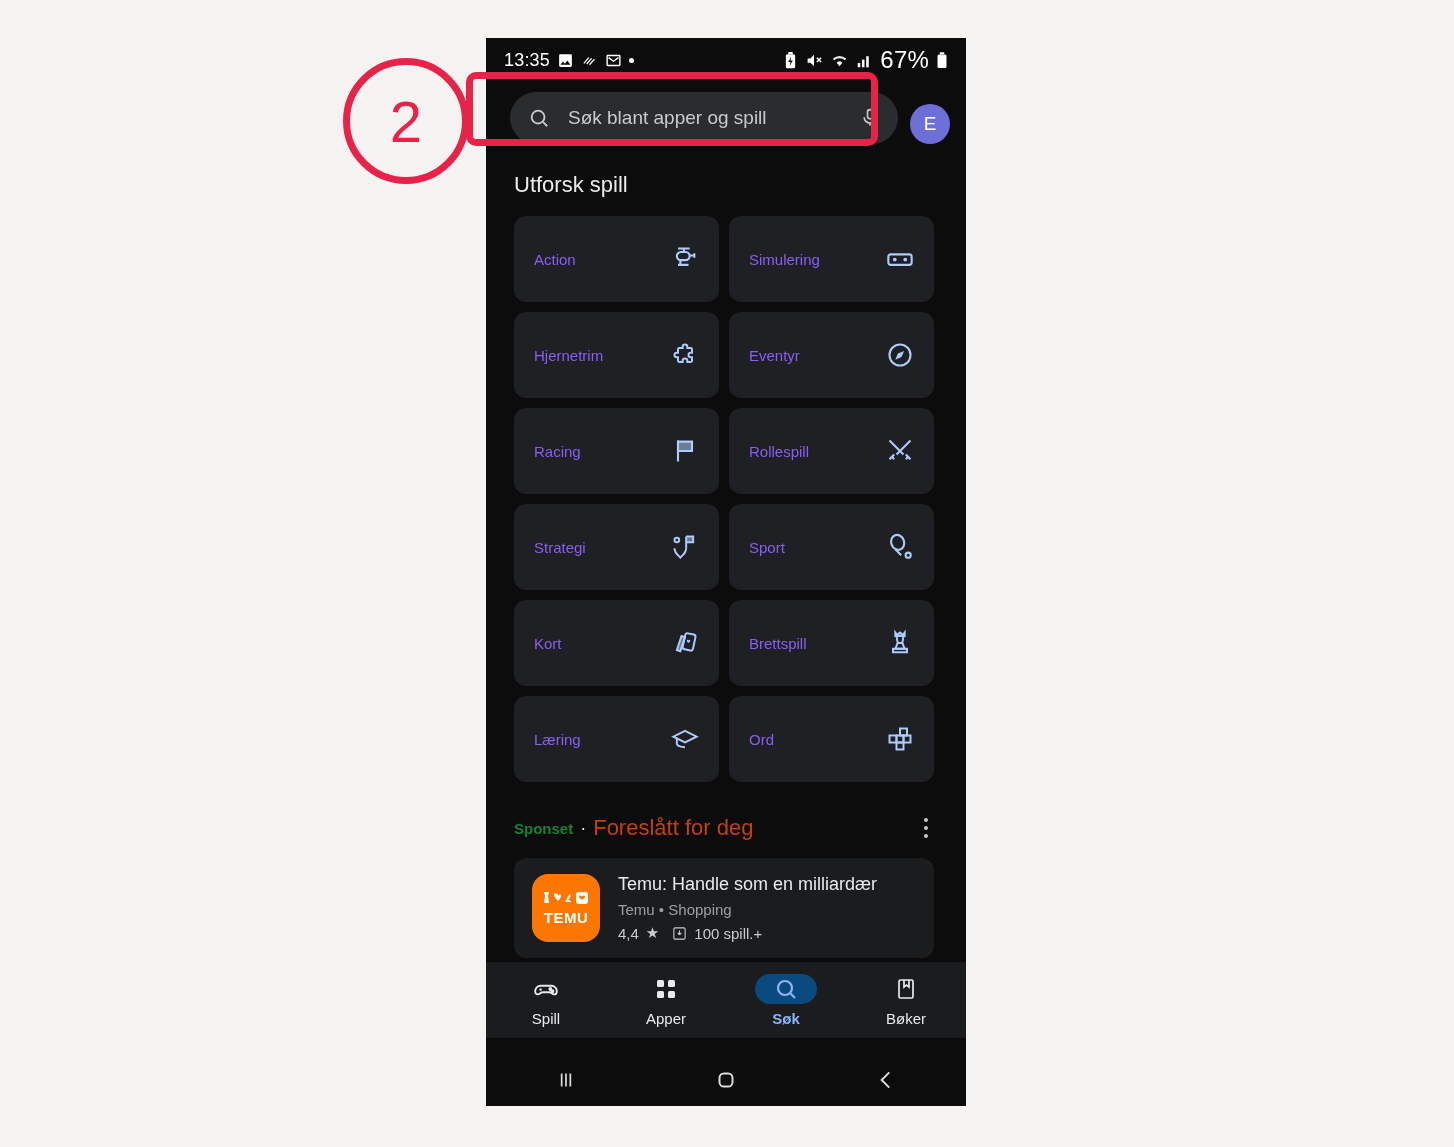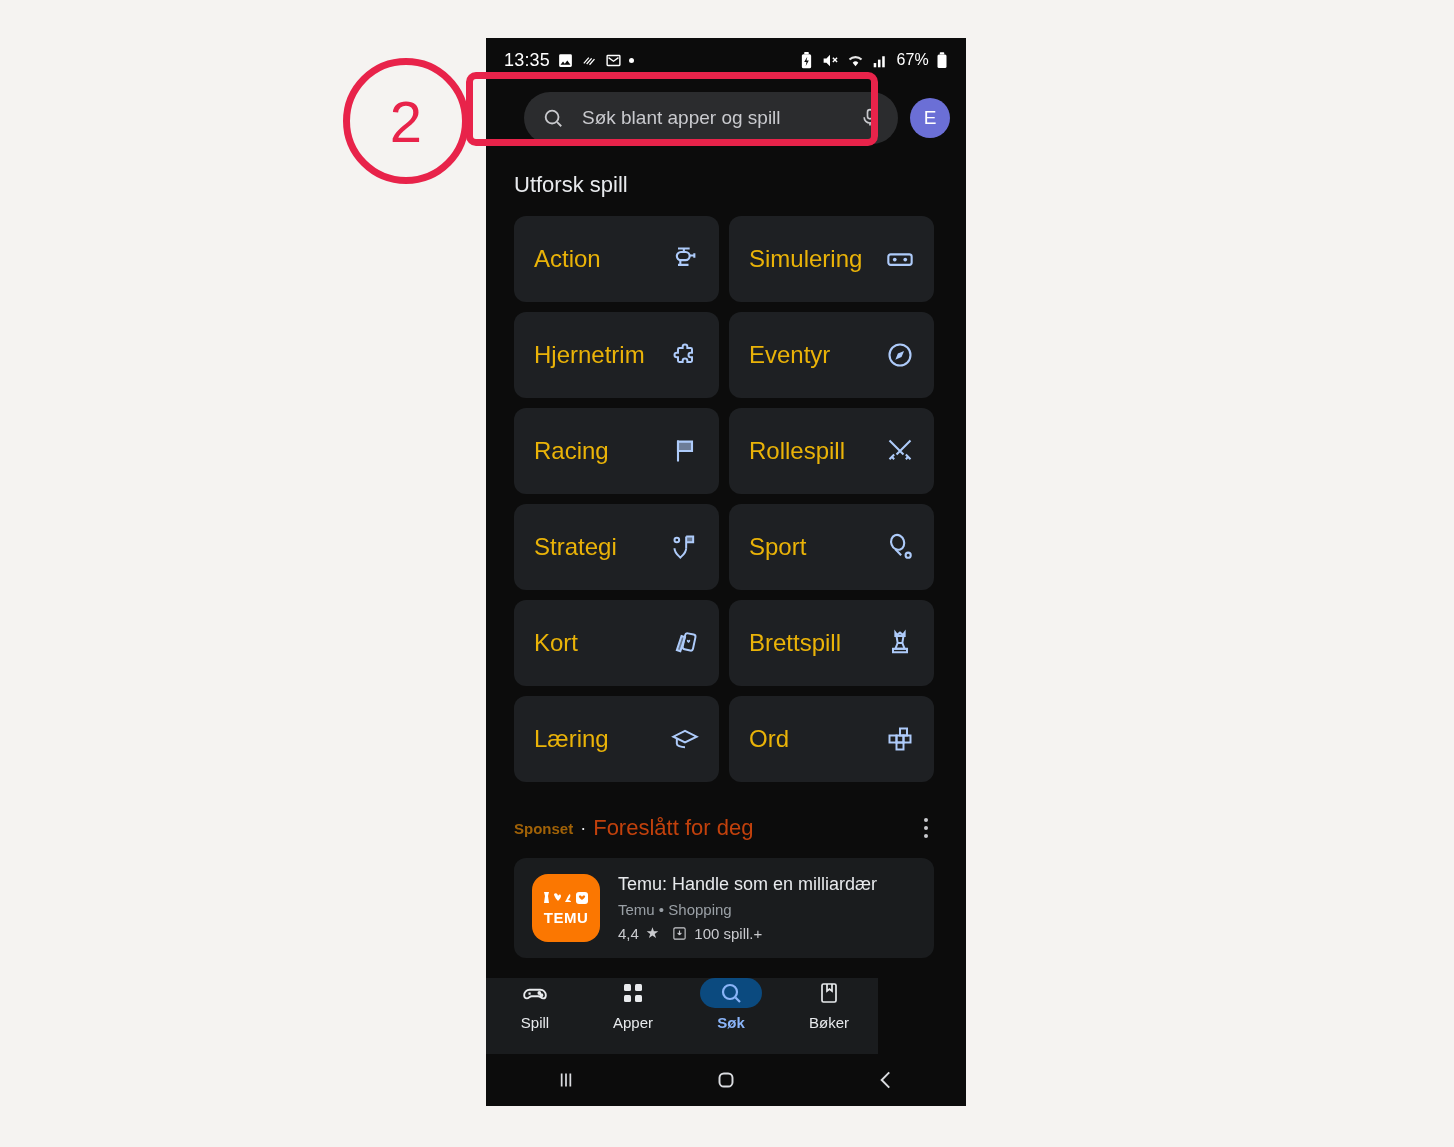--- a/index.html
+++ b/index.html
@@ -20,28 +20,28 @@
   }
 
   
   .statusbar {
     height: 44px; display: flex; align-items: center;
     padding: 0 18px; color: #fff;
   }
   .sb-left { display: flex; align-items: center; gap: 7px; }
   .sb-time { font-size: 18px; letter-spacing: .2px; }
   .sb-right { margin-left: auto; display: flex; align-items: center; gap: 7px; }
-  .sb-pct { font-size: 16px; letter-spacing: .2px; }
+  .sb-pct { font-size: 24px; letter-spacing: .2px; }
   .dot { width: 5px; height: 5px; border-radius: 50%; background: #fff; display:inline-block; }
   .ic { display: inline-flex; align-items: center; justify-content: center; }
 
   
   .searchrow {
-    display: flex; align-items: center; gap: 12px;
-    padding: 10px 16px 14px 38px;
+    display: flex; align-items: flex-end; gap: 12px;
+    padding: 10px 16px 14px 24px;
   }
   .searchbar {
     flex: 1; height: 52px; border-radius: 26px;
     background: #2b2c2e; display: flex; align-items: center;
     padding: 0 18px; gap: 18px;
   }
   .search-ph { flex: 1; color: #c9cace; font-size: 19px; }
   .avatar {
     width: 40px; height: 40px; border-radius: 50%;
     background: #6b6fd6; color: #fff; font-size: 19px;
@@ -57,29 +57,29 @@
   }
   .grid {
     display: grid; grid-template-columns: 1fr 1fr;
     gap: 10px; padding: 0 28px;
   }
   .tile {
     height: 86px; background: #1e2023; border-radius: 12px;
     display: flex; align-items: center; justify-content: space-between;
     padding: 0 20px;
   }
-  .tile-label { color: #eab308; font-size: 24px; }
+  .tile-label { color: #8b5cf6; font-size: 15px; }
   .tile-icon { color: #aecbfa; display: flex; align-items: center; }
 
   
   .sponsor-head {
     display: flex; align-items: center;
     padding: 30px 28px 14px 28px;
   }
-  .sponsor-small { color: #a16207; font-size: 15px; font-weight: bold; text-align: center; }
+  .sponsor-small { color: #15803d; font-size: 15px; font-weight: bold; text-align: center; }
   .sponsor-sep { color: #e8eaed; font-size: 18px; margin: 0 7px; }
   .sponsor-title { color: #c2410c; font-size: 22px; }
   .kebab { margin-left: auto; display: flex; flex-direction: column; gap: 4px; padding: 6px; }
   .kebab i { width: 4px; height: 4px; border-radius: 50%; background: #c9cace; display:block; }
 
   .appcard {
     margin: 0 28px; background: #1a1c1e; border-radius: 12px;
     display: flex; gap: 18px; padding: 16px 18px;
   }
   .appicon {
@@ -95,22 +95,22 @@
   .app-sub { color: #9aa0a6; font-size: 15px; }
   .app-stats { color: #c9cace; font-size: 15px; display: flex; align-items: center; gap: 7px; }
 
   .next-section {
     color: #e8eaed; font-size: 22px;
     padding: 34px 28px 0 28px;
   }
 
   
   .bottomnav {
-    position: absolute; left: 0; bottom: 52px; width: 392px; height: 76px;
-    background: #1a1c1e; display: flex; align-items: flex-start;
+    position: absolute; left: 0; bottom: 68px; width: 480px; height: 76px;
+    background: #1a1c1e; display: flex; align-items: center;
   }
   .navitem {
     flex: 1; display: flex; flex-direction: column; align-items: center; gap: 6px;
   }
   .navpill {
     width: 62px; height: 30px; border-radius: 16px;
     display: flex; align-items: center; justify-content: center;
     color: #e8eaed;
   }
   .navpill.active { background: #0b4a7f; color: #8ab4f8; }

